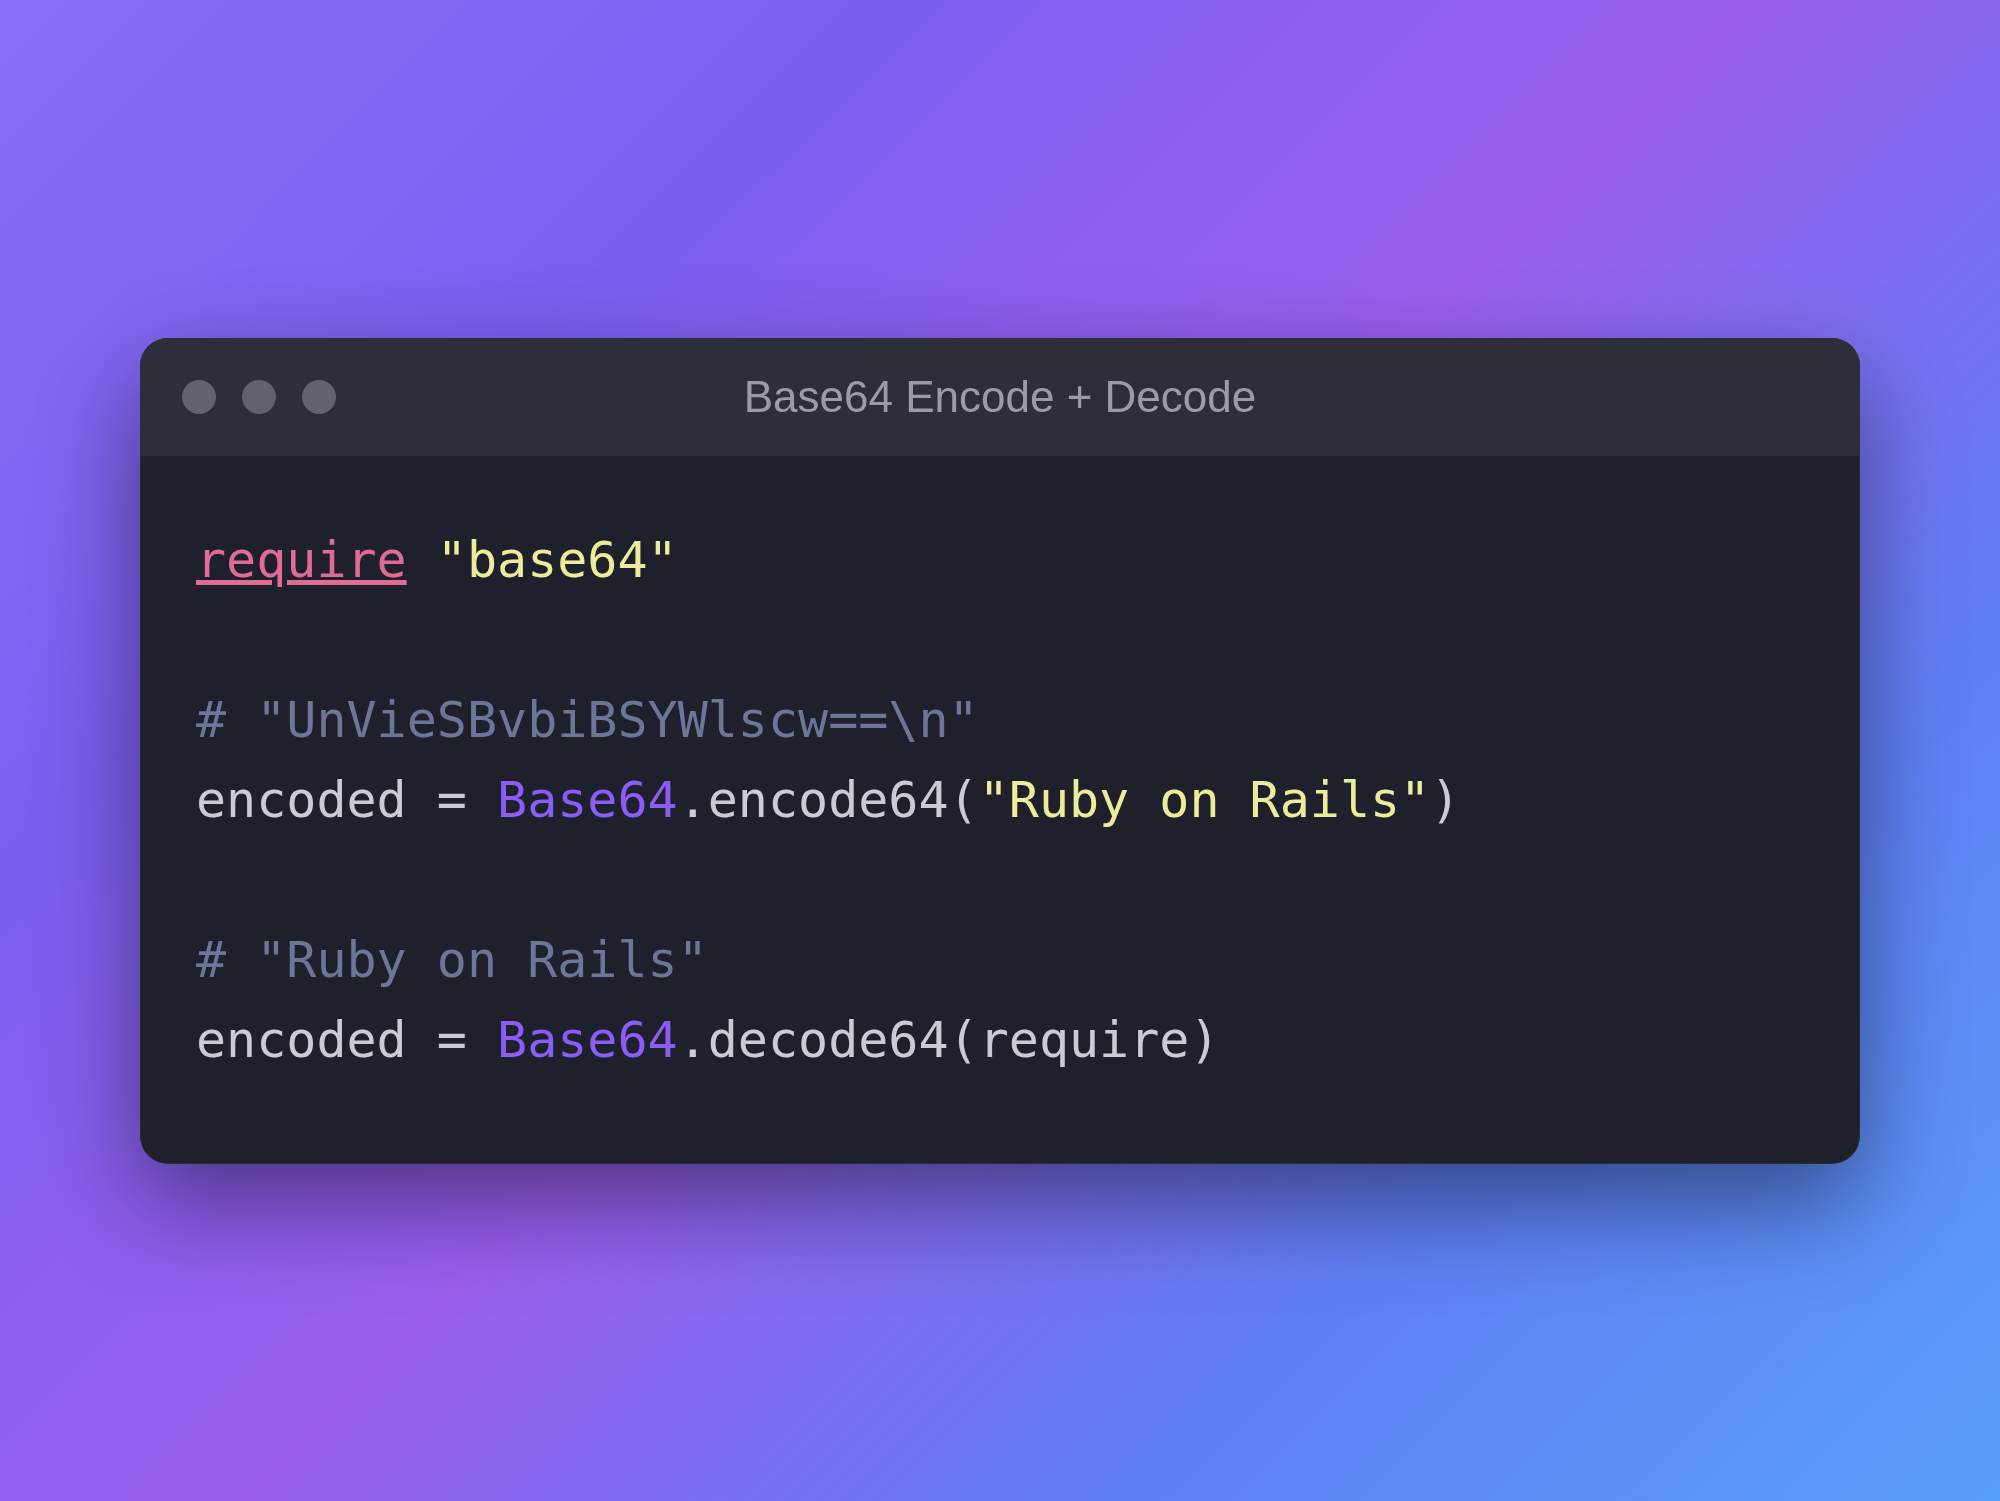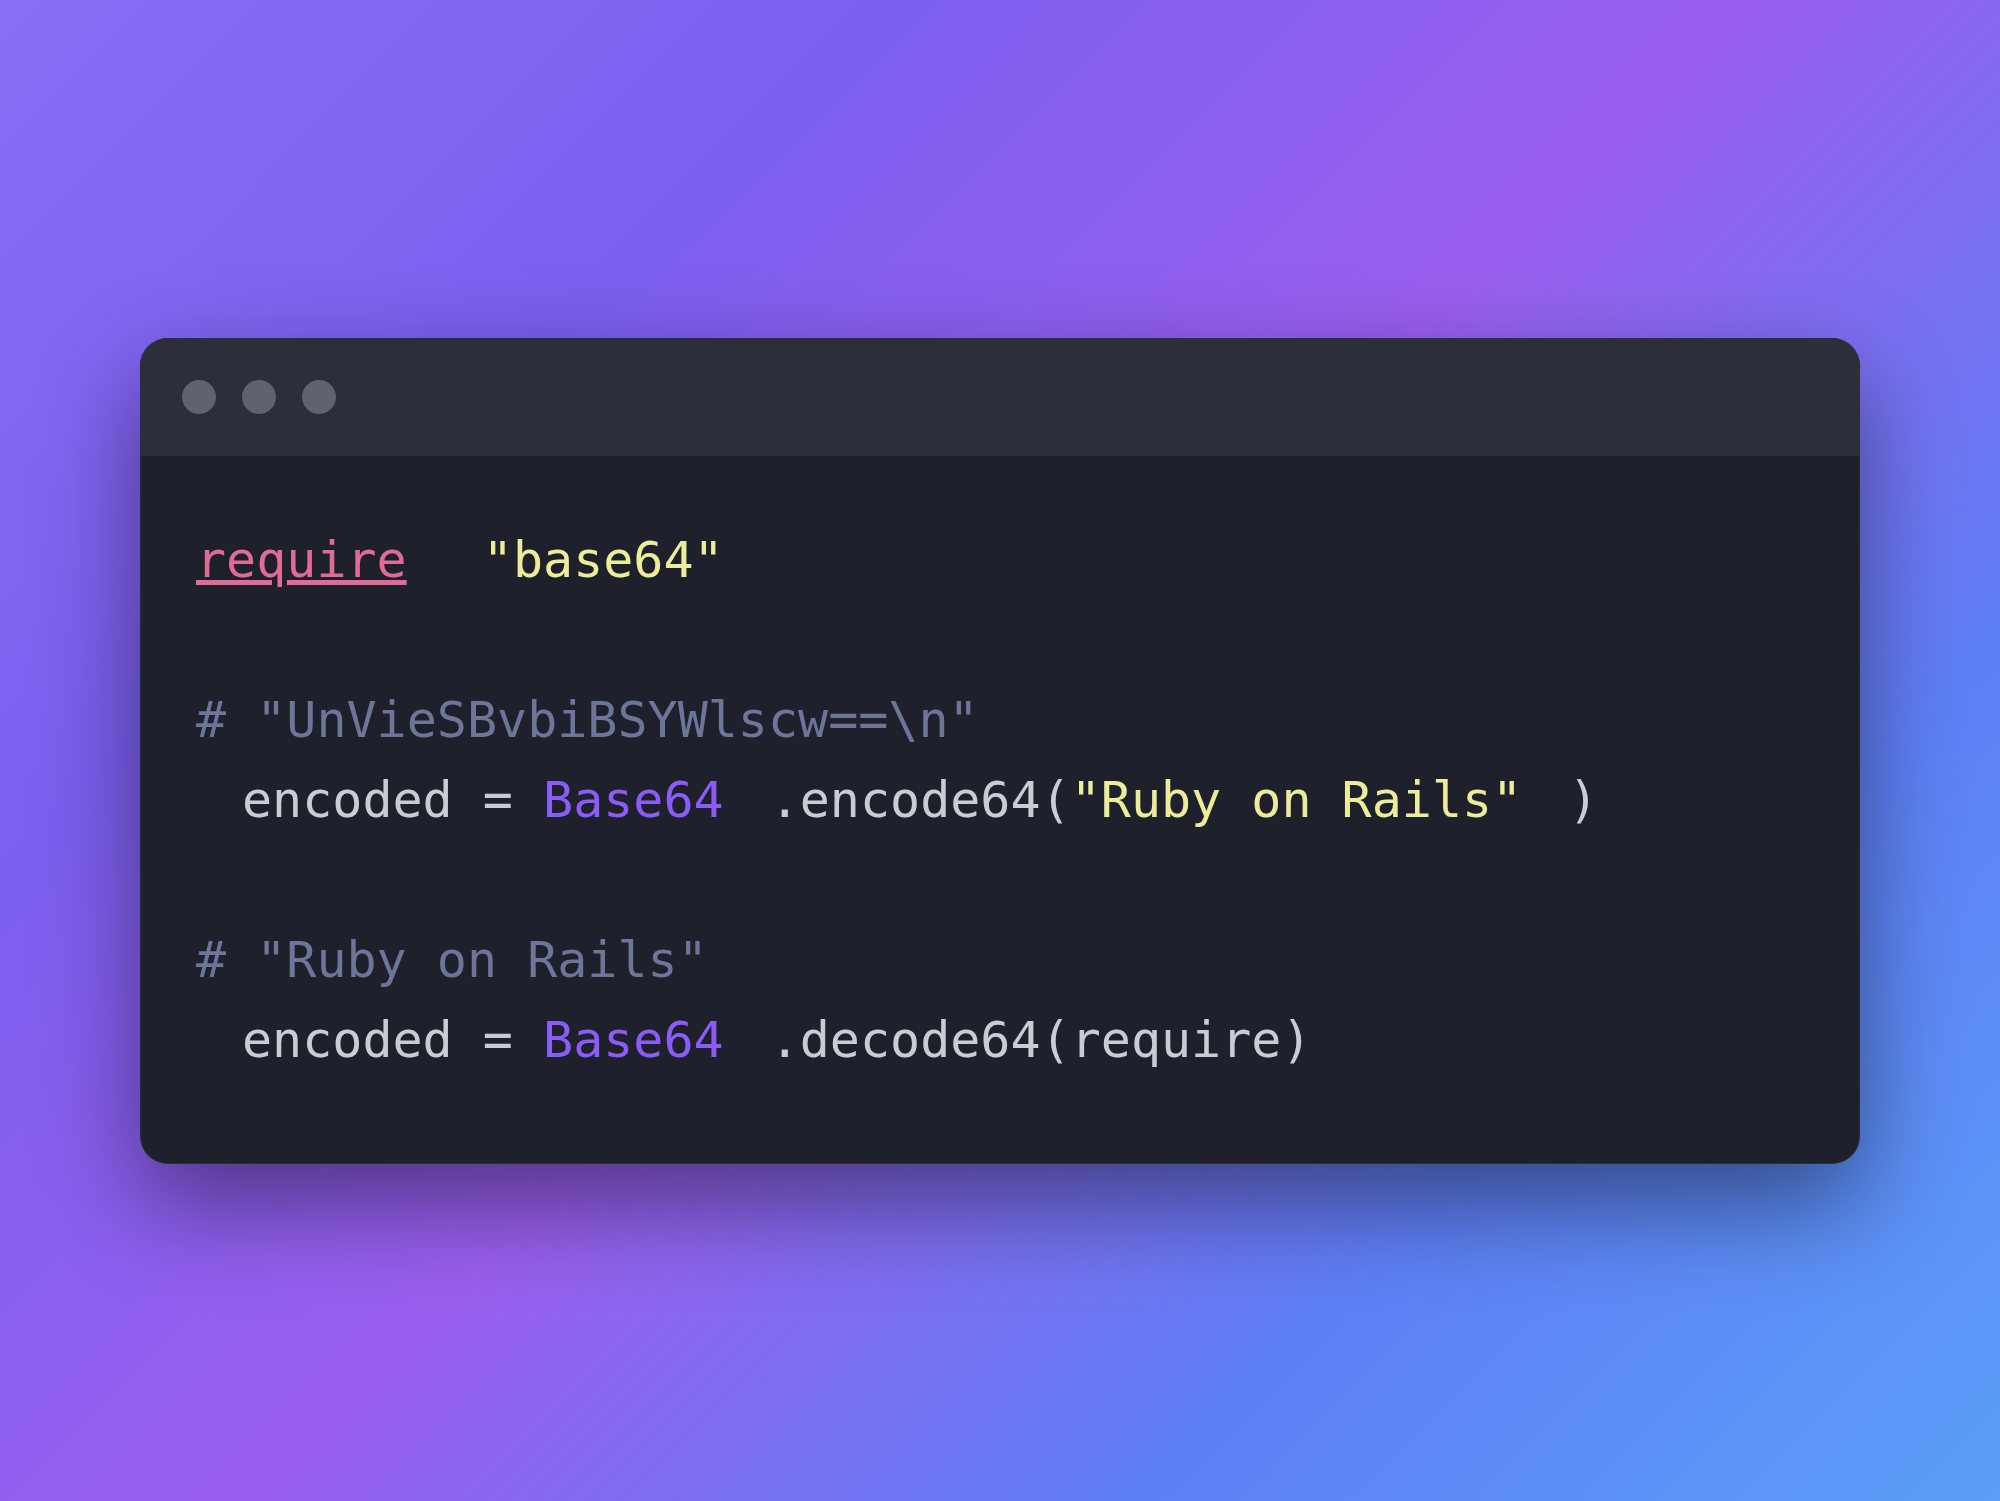--- a/index.html
+++ b/index.html
@@ -51,32 +51,33 @@
     padding: 64px 56px 84px 56px;
     font-size: 50px;
     line-height: 1.6;
     color: #c9ccd3;
     white-space: pre;
   }
   .tok-keyword { color: #e06b94; text-decoration: underline; }
   .tok-string  { color: #ecec9a; }
   .tok-comment { color: #6d7598; }
   .tok-const   { color: #8b5cf6; }
-  .tok-plain   { color: #c9ccd3; margin-left: 46px; }
+  .tok-plain   { color: #c9ccd3; }
 </style>
 </head>
 <body>
 
 <div class="window">
   <div class="titlebar">
     <div class="traffic-lights">
       <div class="dot"></div>
       <div class="dot"></div>
       <div class="dot"></div>
     </div>
+    <div class="title">Base64 Encode + Decode</div>
   </div>
   <div class="code"><span><span class="tok-keyword">require</span><span class="tok-plain"> </span><span class="tok-string">"base64"</span></span>
 <span><span class="tok-plain"></span></span>
 <span><span class="tok-comment"># "UnVieSBvbiBSYWlscw==\n"</span></span>
 <span><span class="tok-plain">encoded = </span><span class="tok-const">Base64</span><span class="tok-plain">.encode64(</span><span class="tok-string">"Ruby on Rails"</span><span class="tok-plain">)</span></span>
 <span><span class="tok-plain"></span></span>
 <span><span class="tok-comment"># "Ruby on Rails"</span></span>
 <span><span class="tok-plain">encoded = </span><span class="tok-const">Base64</span><span class="tok-plain">.decode64(require)</span></span></div>
 </div>
 

